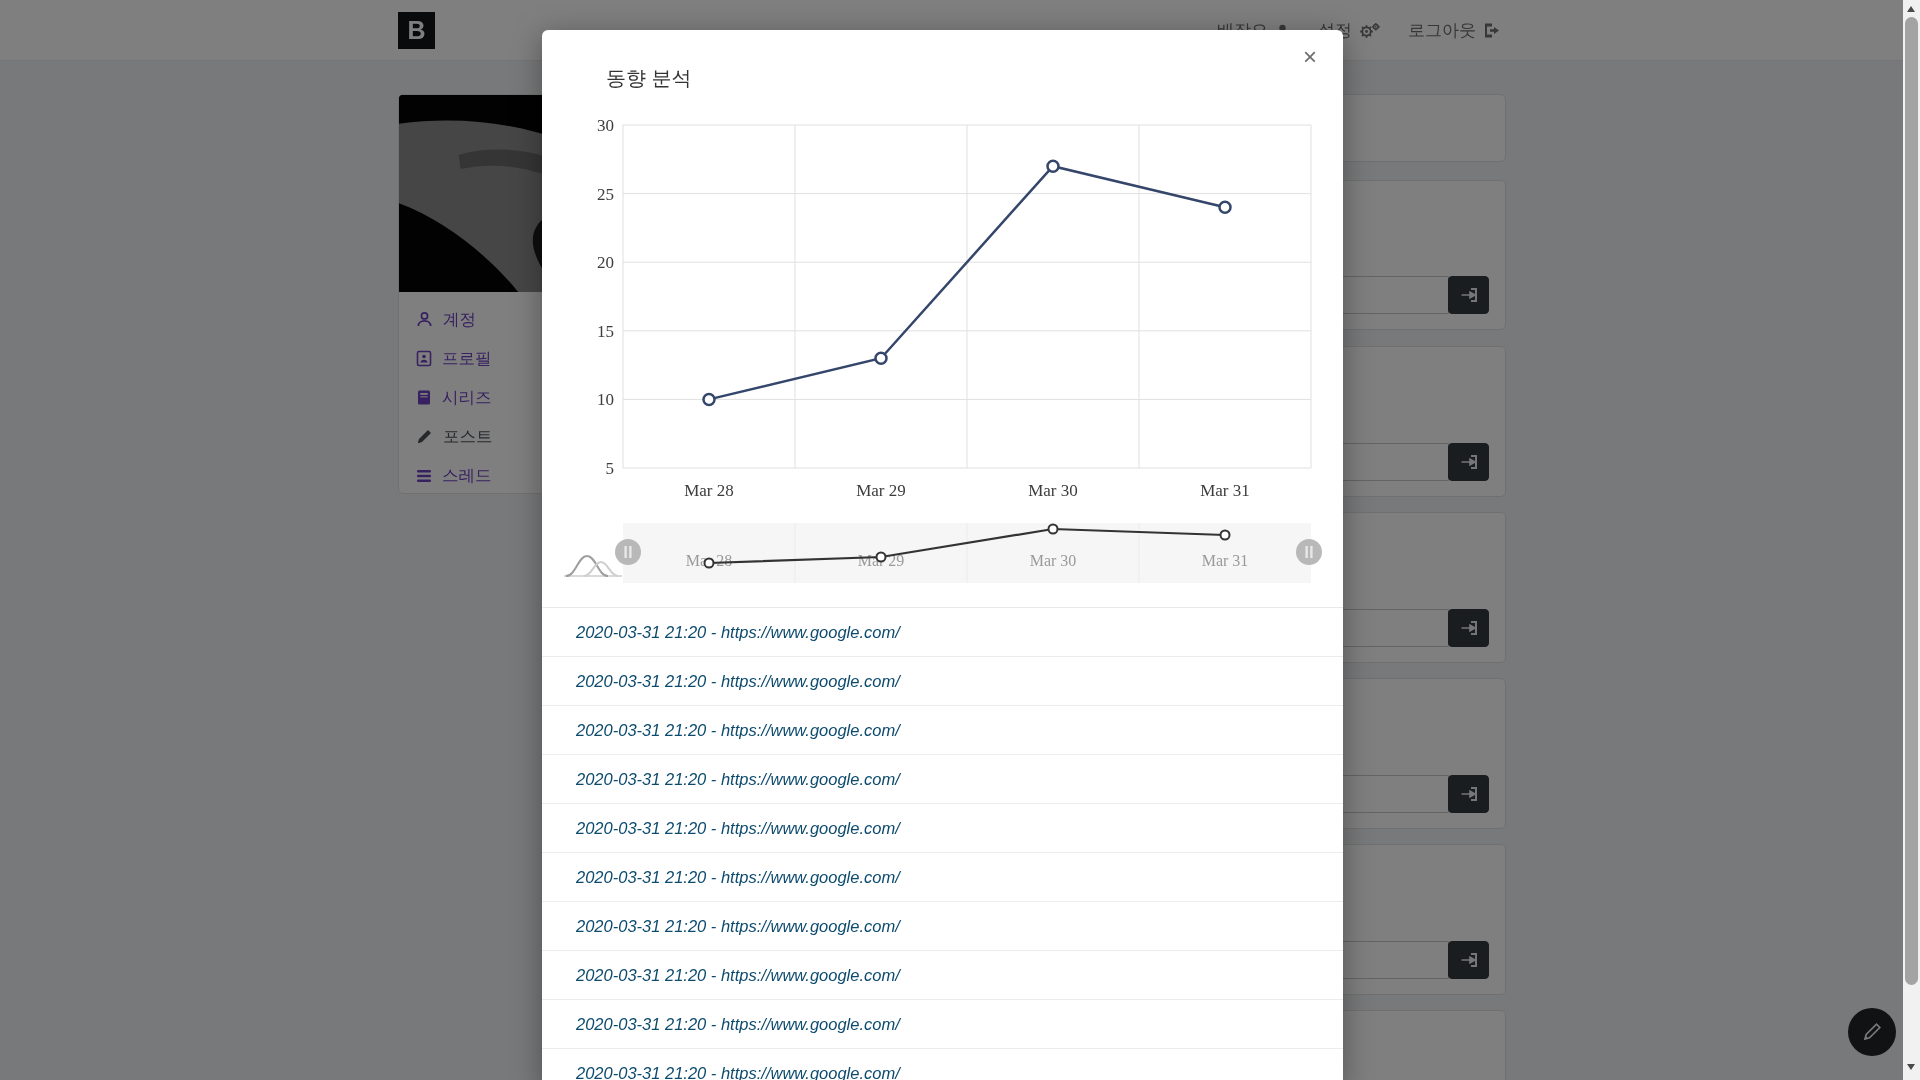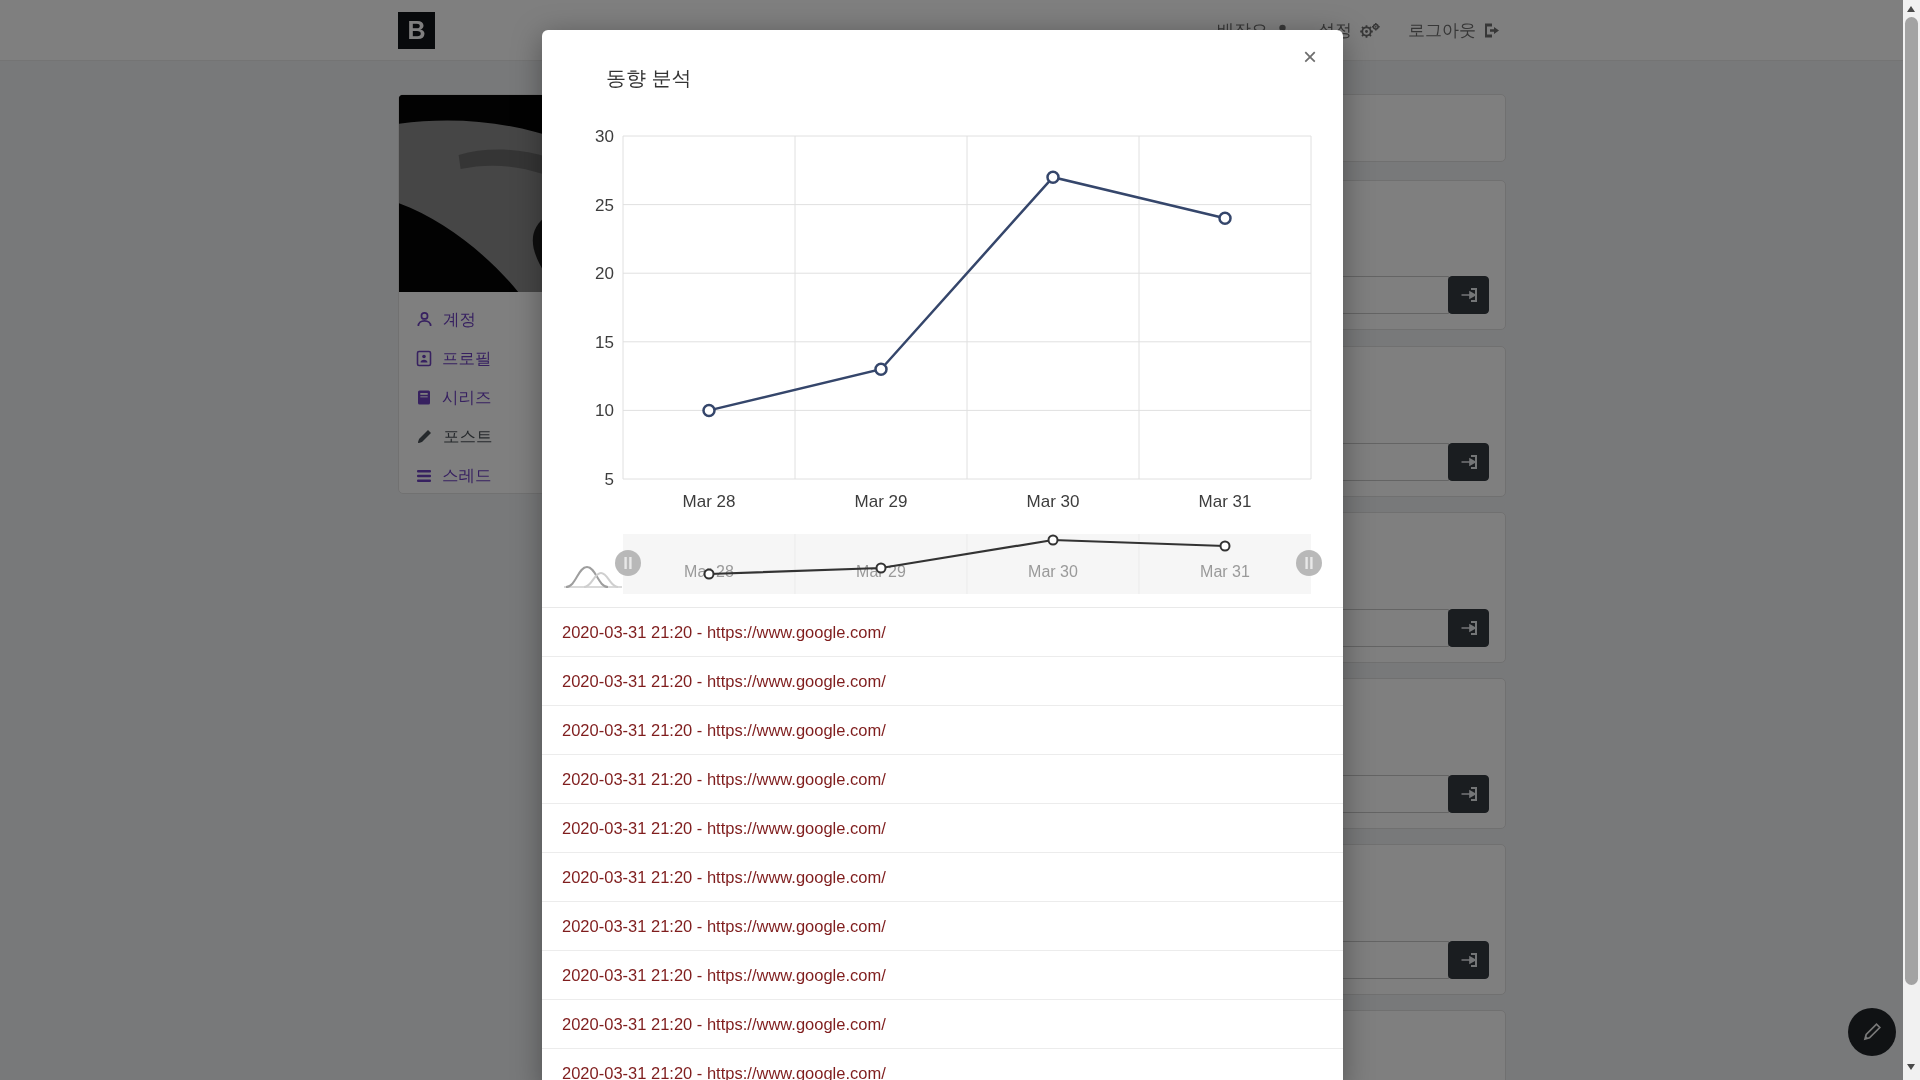--- a/index.html
+++ b/index.html
@@ -39,26 +39,26 @@
   .fab { position:absolute; left:1848px; top:1008px; width:48px; height:48px; border-radius:50%;
          background:#212529; display:flex; align-items:center; justify-content:center; cursor:pointer; z-index:5; }
 
   
   .overlay { position:absolute; inset:0; background:rgba(0,0,0,0.5); z-index:50; }
   .modal { position:absolute; left:542px; top:30px; width:801px; height:1058px; background:#fff;
            border-radius:6px 6px 0 0; box-shadow:0 6px 30px rgba(0,0,0,.35); z-index:100; }
   .modal-title { position:absolute; left:18px; top:35px; font-size:20px; font-weight:500; color:#333;margin-left:46px; }
   .modal-close { position:absolute; right:16px; top:10px; width:34px; height:34px; font-size:24px; color:#6e6e6e;
                  display:flex; align-items:center; justify-content:center; cursor:pointer; }
-  .chart-wrap { position:absolute; left:0; top:11px; width:802px; height:577px; }
+  .chart-wrap { position:absolute; left:0; top:0; width:802px; height:577px;font-family:Liberation Serif, serif; }
   .chart-wrap svg { display:block; }
 
   .log-list { position:absolute; left:0; top:577px; width:801px; border-top:1px solid #e9e9e9; }
-  .log-row { height:49px; line-height:49px; padding-left:20px; font-size:16.5px; color:#7f1d1d;
-             border-bottom:1px solid #ececec; white-space:nowrap; }
+  .log-row { height:49px; line-height:49px; padding-left:34px; font-size:16.5px; color:#0c4a6e;
+             border-bottom:1px solid #ececec; white-space:nowrap;font-style:italic; }
 
   
   .scrollbar { position:absolute; right:0; top:0; width:17px; height:1080px; background:#f1f1f1; z-index:300; }
   .sb-thumb { position:absolute; left:2px; width:13px; top:17px; height:968px; background:#a3a3a3; border-radius:7px; }
   .sb-up { position:absolute; left:4px; top:6px; width:0; height:0;
            border-left:4.5px solid transparent; border-right:4.5px solid transparent; border-bottom:6px solid #4a4a4a; }
   .sb-down { position:absolute; left:4px; top:1064px; width:0; height:0;
            border-left:4.5px solid transparent; border-right:4.5px solid transparent; border-top:6px solid #4a4a4a; }
 </style>
 </head>

